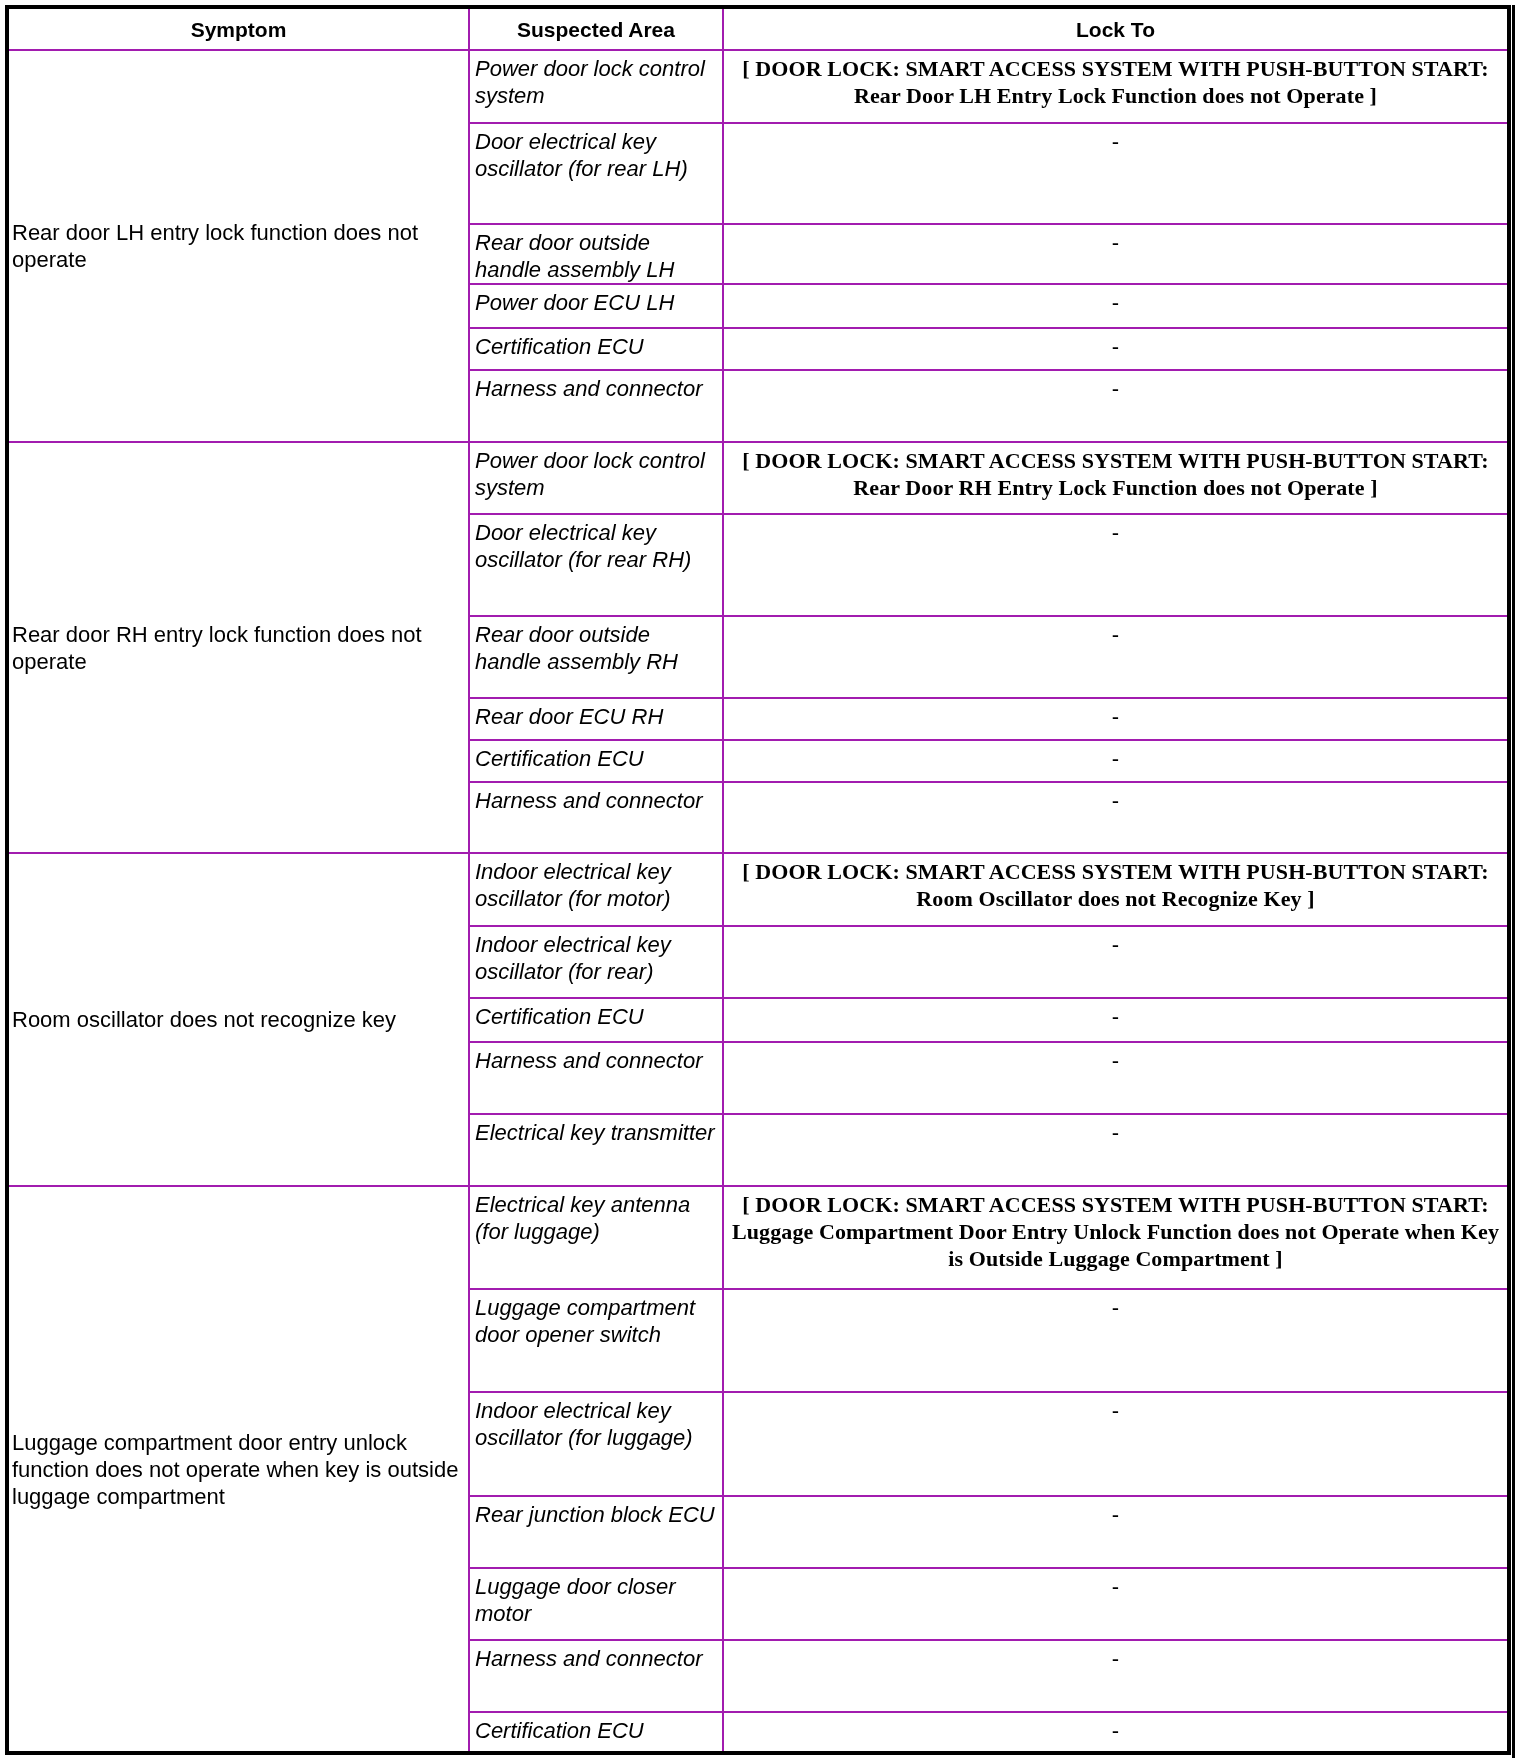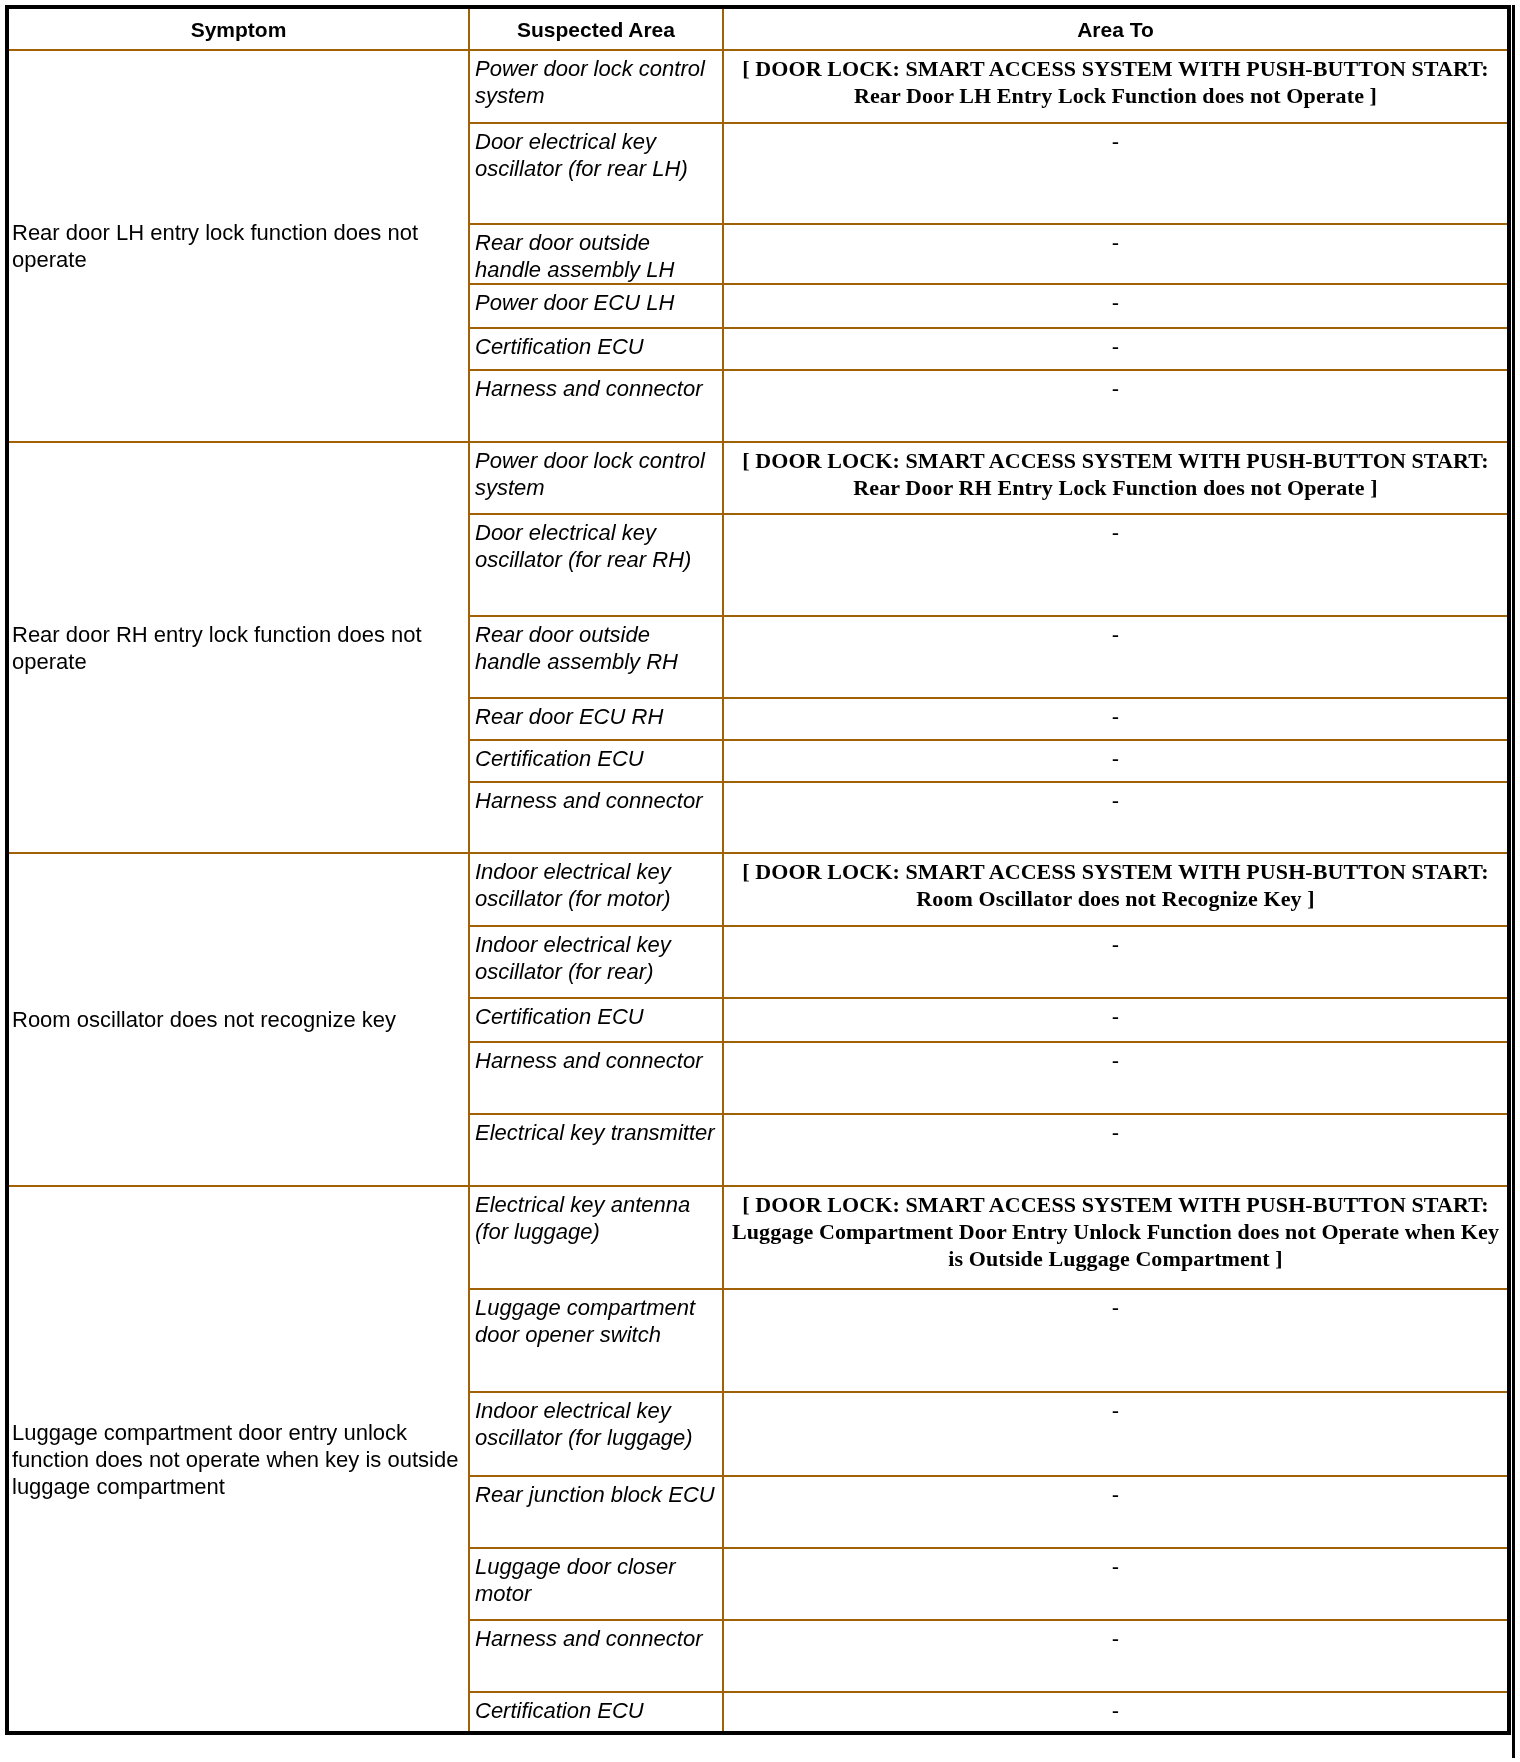--- a/index.html
+++ b/index.html
@@ -1,20 +1,20 @@
 <!DOCTYPE html>
 <html><head>
 <meta charset="utf-8">
 <style>
   html, body { margin: 0; padding: 0; background: #ffffff; }
   body { width: 1520px; height: 1762px; position: relative; overflow: hidden;
          font-family: "Liberation Sans", sans-serif; color: #000; }
   .tbl { position: absolute; left: 5px; top: 5px; border-collapse: collapse;
          table-layout: fixed; width: 1502px; border: 4px solid #000; }
-  .tbl td, .tbl th { border: 2px solid #a16207; padding: 0; vertical-align: top;
+  .tbl td, .tbl th { border: 2px solid #a21caf; padding: 0; vertical-align: top;
          font-size: 22px; line-height: 27px; }
   .tbl th { font-weight: bold; text-align: center; vertical-align: middle; font-size: 21px; }
   .c-sym { padding-left: 3px !important; vertical-align: middle !important; }
   .c-area { padding: 4px 4px 0 5px !important; font-style: italic; }
   .c-ref { text-align: center; font-weight: bold; padding: 4px 8px 0 8px !important; letter-spacing: 0.1px; font-family: Liberation Serif, serif; }
   .c-dash { text-align: center; padding-top: 4px !important; }
   .extra-line { position: absolute; left: 1512px; top: 5px; width: 3px; height: 1753px; background: #000; }
 </style>
 </head>
 <body>
@@ -22,21 +22,21 @@
 <table class="tbl">
   <colgroup>
     <col style="width:462px">
     <col style="width:254px">
     <col style="width:786px">
   </colgroup>
   <thead>
     <tr style="height:43px">
       <th>Symptom</th>
       <th>Suspected Area</th>
-      <th>Area To</th>
+      <th>Lock To</th>
     </tr>
   </thead>
   <tbody>
 
     <tr style="height:73px">
       <td class="c-sym" rowspan="6">Rear door LH entry lock function does not operate</td>
       <td class="c-area">Power door lock control system</td>
       <td class="c-ref">[ DOOR LOCK: SMART ACCESS SYSTEM WITH PUSH-BUTTON START: Rear Door LH Entry Lock Function does not Operate ]</td>
     </tr>
     <tr style="height:101px">
@@ -110,21 +110,21 @@
 
     <tr style="height:103px">
       <td class="c-sym" rowspan="7">Luggage compartment door entry unlock function does not operate when key is outside luggage compartment</td>
       <td class="c-area">Electrical key antenna (for luggage)</td>
       <td class="c-ref">[ DOOR LOCK: SMART ACCESS SYSTEM WITH PUSH-BUTTON START: Luggage Compartment Door Entry Unlock Function does not Operate when Key is Outside Luggage Compartment ]</td>
     </tr>
     <tr style="height:103px">
       <td class="c-area">Luggage compartment door opener switch</td>
       <td class="c-dash">-</td>
     </tr>
-    <tr style="height:84px">
+    <tr style="height:104px">
       <td class="c-area">Indoor electrical key oscillator (for luggage)</td>
       <td class="c-dash">-</td>
     </tr>
     <tr style="height:72px">
       <td class="c-area">Rear junction block ECU</td>
       <td class="c-dash">-</td>
     </tr>
     <tr style="height:72px">
       <td class="c-area">Luggage door closer motor</td>
       <td class="c-dash">-</td>

